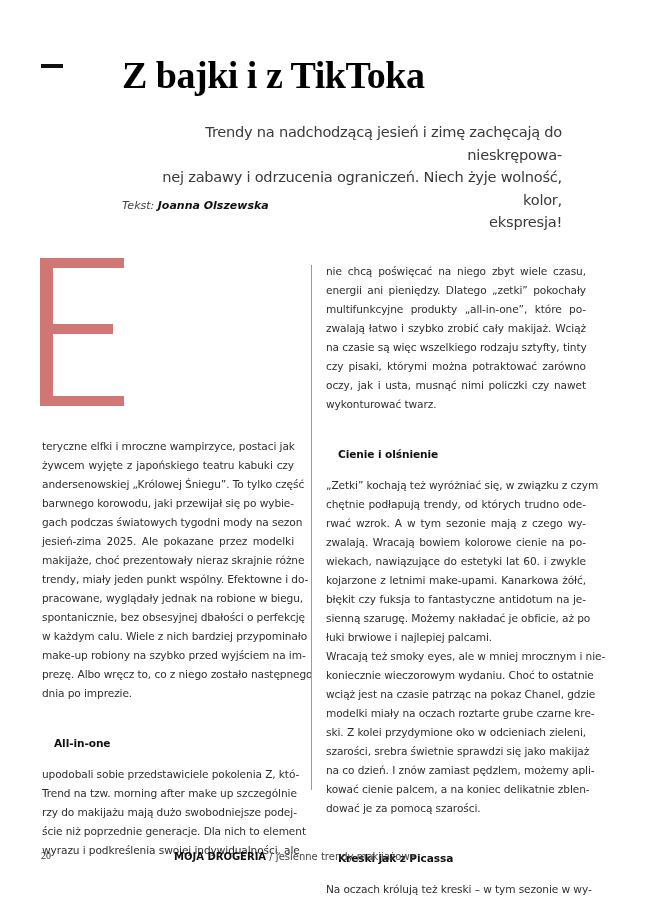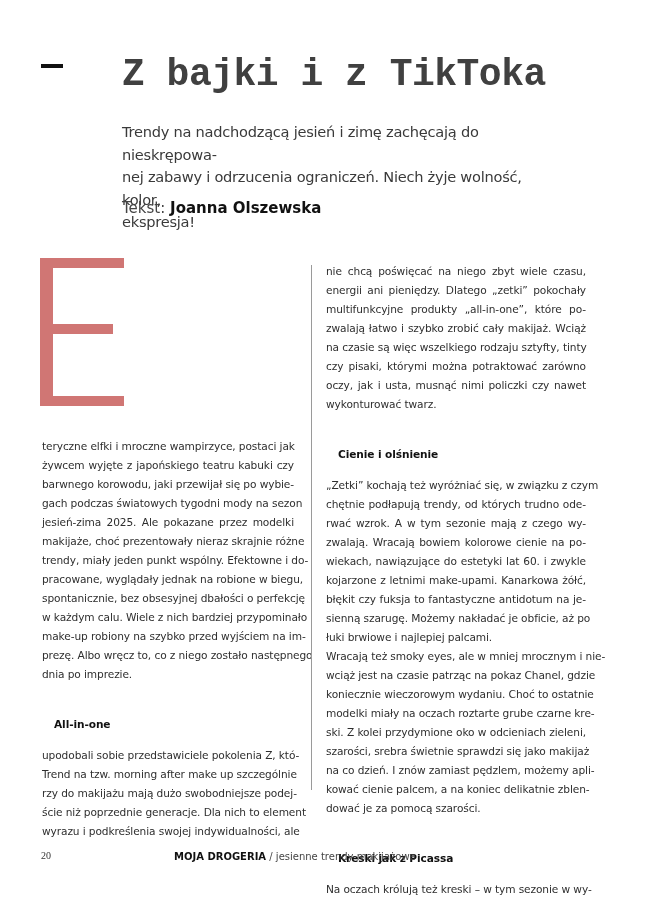--- a/index.html
+++ b/index.html
@@ -1,24 +1,24 @@
 <!DOCTYPE html>
 <html><head>
 <meta charset="utf-8">
 <style>
   html, body { margin: 0; padding: 0; background: #ffffff; }
   body { width: 647px; height: 900px; position: relative; overflow: hidden;
          font-family: "DejaVu Sans", sans-serif; color: #2a2a2a; }
   .dash { position: absolute; left: 41px; top: 64px; width: 22px; height: 4px; background: #111; }
   .title { position: absolute; left: 122px; top: 50px; margin: 0;
-           font-family: Liberation Mono, monospace; font-weight: bold;
-           font-size: 38px; letter-spacing: -0.5px; color: #404040; line-height: 50px; white-space: nowrap; }
+           font-family: Liberation Serif, serif; font-weight: bold;
+           font-size: 38px; letter-spacing: -0.5px; color: #000000; line-height: 50px; white-space: nowrap; }
   .lead { position: absolute; left: 122px; top: 121px; width: 440px; margin: 0;
-          font-size: 14.6px; line-height: 22.5px; color: #3a3a3a; font-weight: normal; letter-spacing: -0.25px; }
-  .byline { position: absolute; left: 122px; top: 199px; font-size: 15px; color: #444; }
+          font-size: 14.6px; line-height: 22.5px; color: #3a3a3a; font-weight: normal; letter-spacing: -0.25px; text-align: right; }
+  .byline { position: absolute; left: 122px; top: 199px; font-size: 11px; color: #444; font-style: italic; }
   .byline b { color: #111; }
   .dropcap { position: absolute; left: 40px; top: 258px; width: 84px; height: 148px; }
   .dropcap .v { position: absolute; left: 0; top: 0; width: 13px; height: 148px; background: #d07674; }
   .dropcap .h1 { position: absolute; left: 0; top: 0; width: 84px; height: 10px; background: #d07674; }
   .dropcap .h2 { position: absolute; left: 0; top: 66px; width: 73px; height: 10px; background: #d07674; }
   .dropcap .h3 { position: absolute; left: 0; top: 138px; width: 84px; height: 10px; background: #d07674; }
   .col { position: absolute; font-size: 10.6px; line-height: 19px; color: #2e2e2e; text-align: justify; letter-spacing: -0.1px; }
   .col p { margin: 0; }
   .col .line { display: block; text-align: justify; text-align-last: justify; white-space: nowrap; height: 19px; }
   .col .line.last { text-align-last: left; }
@@ -52,20 +52,21 @@
   <div class="v"></div>
   <div class="h1"></div>
   <div class="h2"></div>
   <div class="h3"></div>
 </div>
 
 <div class="col col1">
   <p>
     <span class="line">teryczne elfki i mroczne wampirzyce, postaci jak</span>
     <span class="line">żywcem wyjęte z japońskiego teatru kabuki czy</span>
+    <span class="line">andersenowskiej „Królowej Śniegu”. To tylko część</span>
     <span class="line">barwnego korowodu, jaki przewijał się po wybie-</span>
     <span class="line">gach podczas światowych tygodni mody na sezon</span>
     <span class="line">jesień-zima 2025. Ale pokazane przez modelki</span>
     <span class="line">makijaże, choć prezentowały nieraz skrajnie różne</span>
     <span class="line">trendy, miały jeden punkt wspólny. Efektowne i do-</span>
     <span class="line">pracowane, wyglądały jednak na robione w biegu,</span>
     <span class="line">spontanicznie, bez obsesyjnej dbałości o perfekcję</span>
     <span class="line">w każdym calu. Wiele z nich bardziej przypominało</span>
     <span class="line">make-up robiony na szybko przed wyjściem na im-</span>
     <span class="line">prezę. Albo wręcz to, co z niego zostało następnego</span>
@@ -103,22 +104,22 @@
     <span class="line">rwać wzrok. A w tym sezonie mają z czego wy-</span>
     <span class="line">zwalają. Wracają bowiem kolorowe cienie na po-</span>
     <span class="line">wiekach, nawiązujące do estetyki lat 60. i zwykle</span>
     <span class="line">kojarzone z letnimi make-upami. Kanarkowa żółć,</span>
     <span class="line">błękit czy fuksja to fantastyczne antidotum na je-</span>
     <span class="line">sienną szarugę. Możemy nakładać je obficie, aż po</span>
     <span class="line last">łuki brwiowe i najlepiej palcami.</span>
   </p>
   <p>
     <span class="line">Wracają też smoky eyes, ale w mniej mrocznym i nie-</span>
+    <span class="line">koniecznie wieczorowym wydaniu. Choć to ostatnie</span>
     <span class="line">wciąż jest na czasie patrząc na pokaz Chanel, gdzie</span>
-    <span class="line">koniecznie wieczorowym wydaniu. Choć to ostatnie</span>
     <span class="line">modelki miały na oczach roztarte grube czarne kre-</span>
     <span class="line">ski. Z kolei przydymione oko w odcieniach zieleni,</span>
     <span class="line">szarości, srebra świetnie sprawdzi się jako makijaż</span>
     <span class="line">na co dzień. I znów zamiast pędzlem, możemy apli-</span>
     <span class="line">kować cienie palcem, a na koniec delikatnie zblen-</span>
     <span class="line last">dować je za pomocą szarości.</span>
   </p>
   <div class="gap"></div>
   <h3>Kreski jak z Picassa</h3>
   <p>

